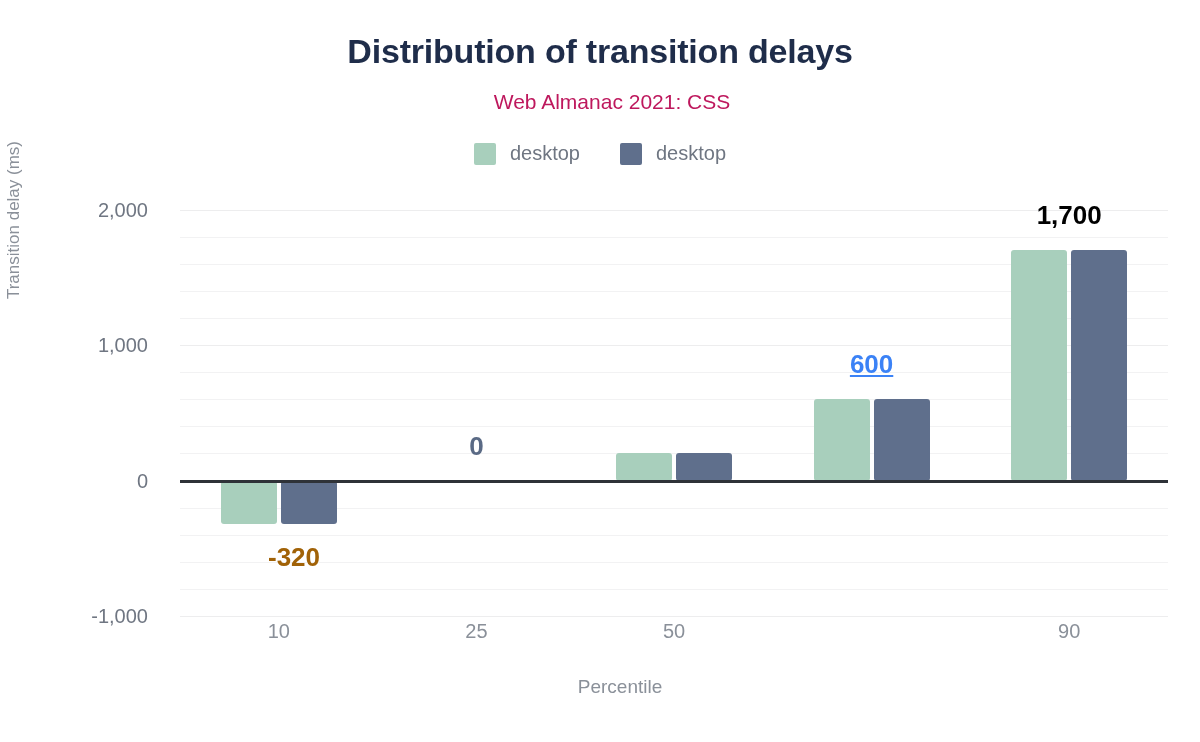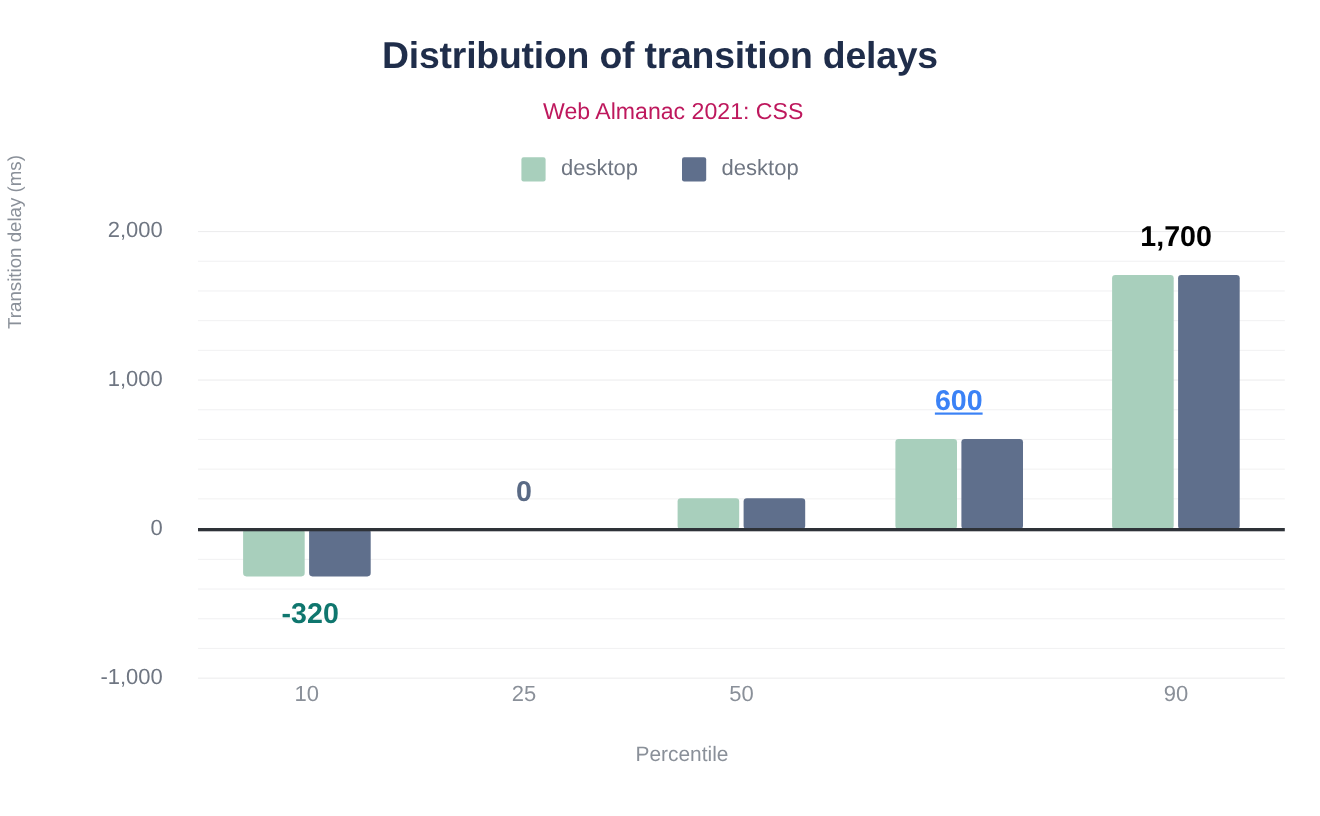--- a/index.html
+++ b/index.html
@@ -206,21 +206,21 @@
       <div class="x-tick" style="left: 889.2px;">90</div>
       <div class="bar" style="left: 40.8px; top: 284.516px; width: 56px; height: 43.3548px; background: rgb(168, 207, 188);"></div>
       <div class="bar" style="left: 436px; top: 257.419px; width: 56px; height: 27.0968px; background: rgb(168, 207, 188);"></div>
       <div class="bar" style="left: 633.6px; top: 203.226px; width: 56px; height: 81.2903px; background: rgb(168, 207, 188);"></div>
       <div class="bar" style="left: 831.2px; top: 54.1935px; width: 56px; height: 230.323px; background: rgb(168, 207, 188);"></div>
       <div class="bar" style="left: 100.8px; top: 284.516px; width: 56px; height: 43.3548px; background: rgb(95, 111, 140);"></div>
       <div class="bar" style="left: 496px; top: 257.419px; width: 56px; height: 27.0968px; background: rgb(95, 111, 140);"></div>
       <div class="bar" style="left: 693.6px; top: 203.226px; width: 56px; height: 81.2903px; background: rgb(95, 111, 140);"></div>
       <div class="bar" style="left: 891.2px; top: 54.1935px; width: 56px; height: 230.323px; background: rgb(95, 111, 140);"></div>
       <div class="zeroline" style="top: 283.516px; background: rgb(46, 50, 56);"></div>
-      <div class="data-label" style="left: 102px; top: 345.871px; color: #0f766e;">-320</div>
+      <div class="data-label" style="left: 114px; top: 345.871px; color: #a16207;">-320</div>
       <div class="data-label" style="left: 296.4px; top: 234.516px; color: rgb(90, 106, 133);">0</div>
       <div class="data-label" style="left: 691.6px; top: 153.226px; color: #3b82f6; text-decoration: underline;">600</div>
       <div class="data-label" style="left: 889.2px; top: 4.19355px; color: #000000;">1,700</div>
     </div>
 
   <div class="y-axis-title">Transition delay (ms)</div>
   <div class="x-axis-title">Percentile</div>
 
 </div>
 

